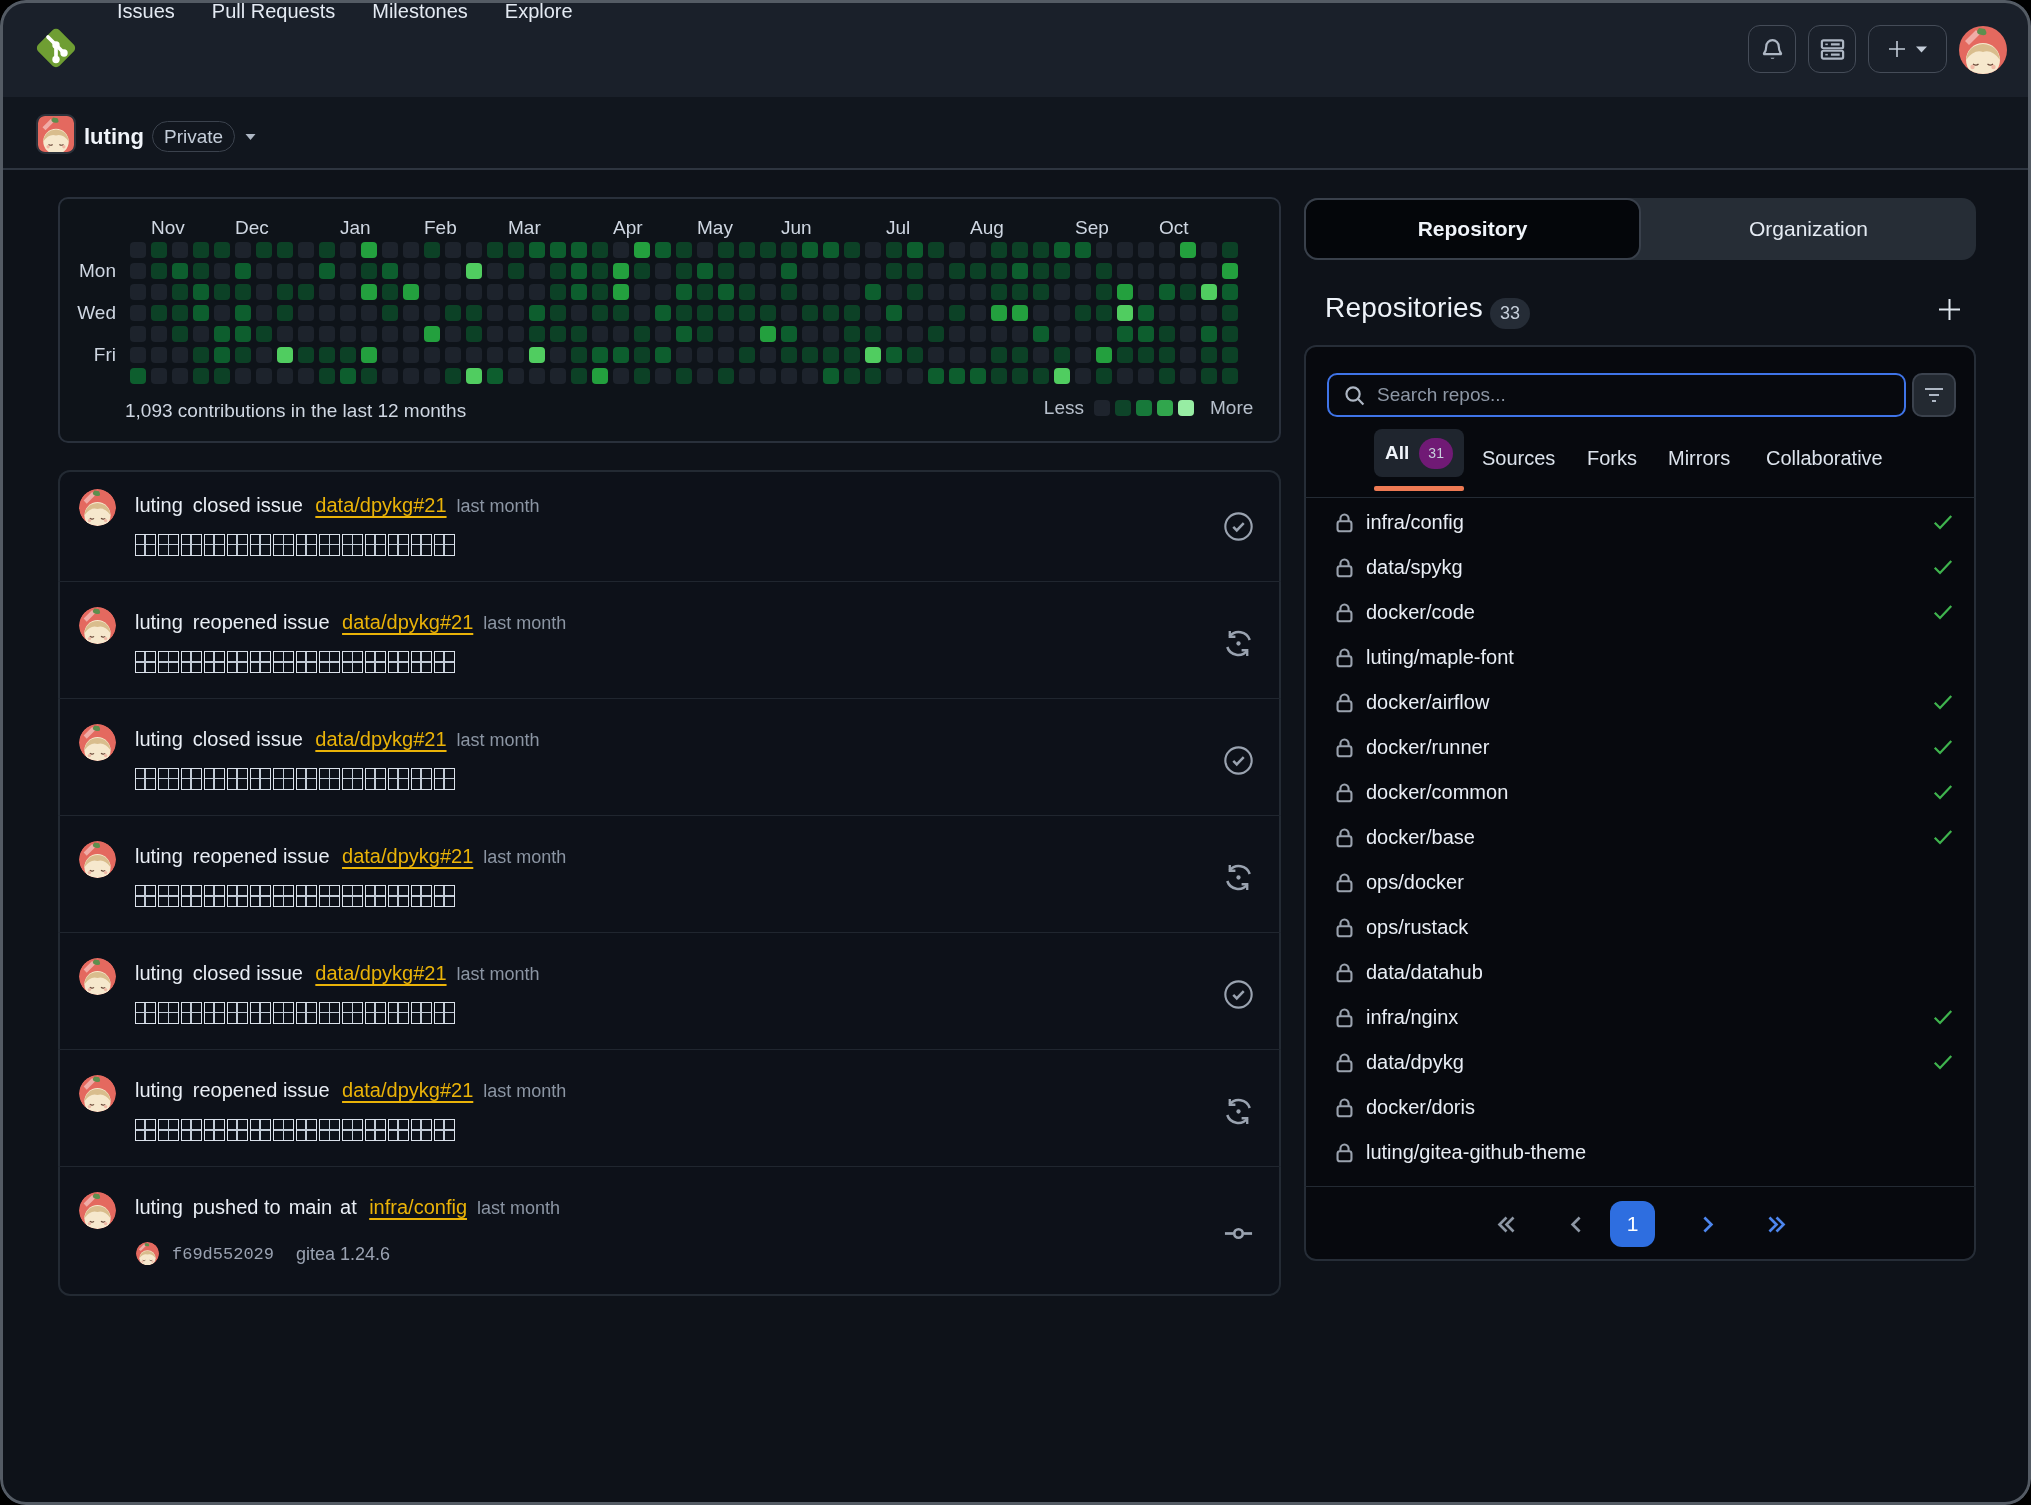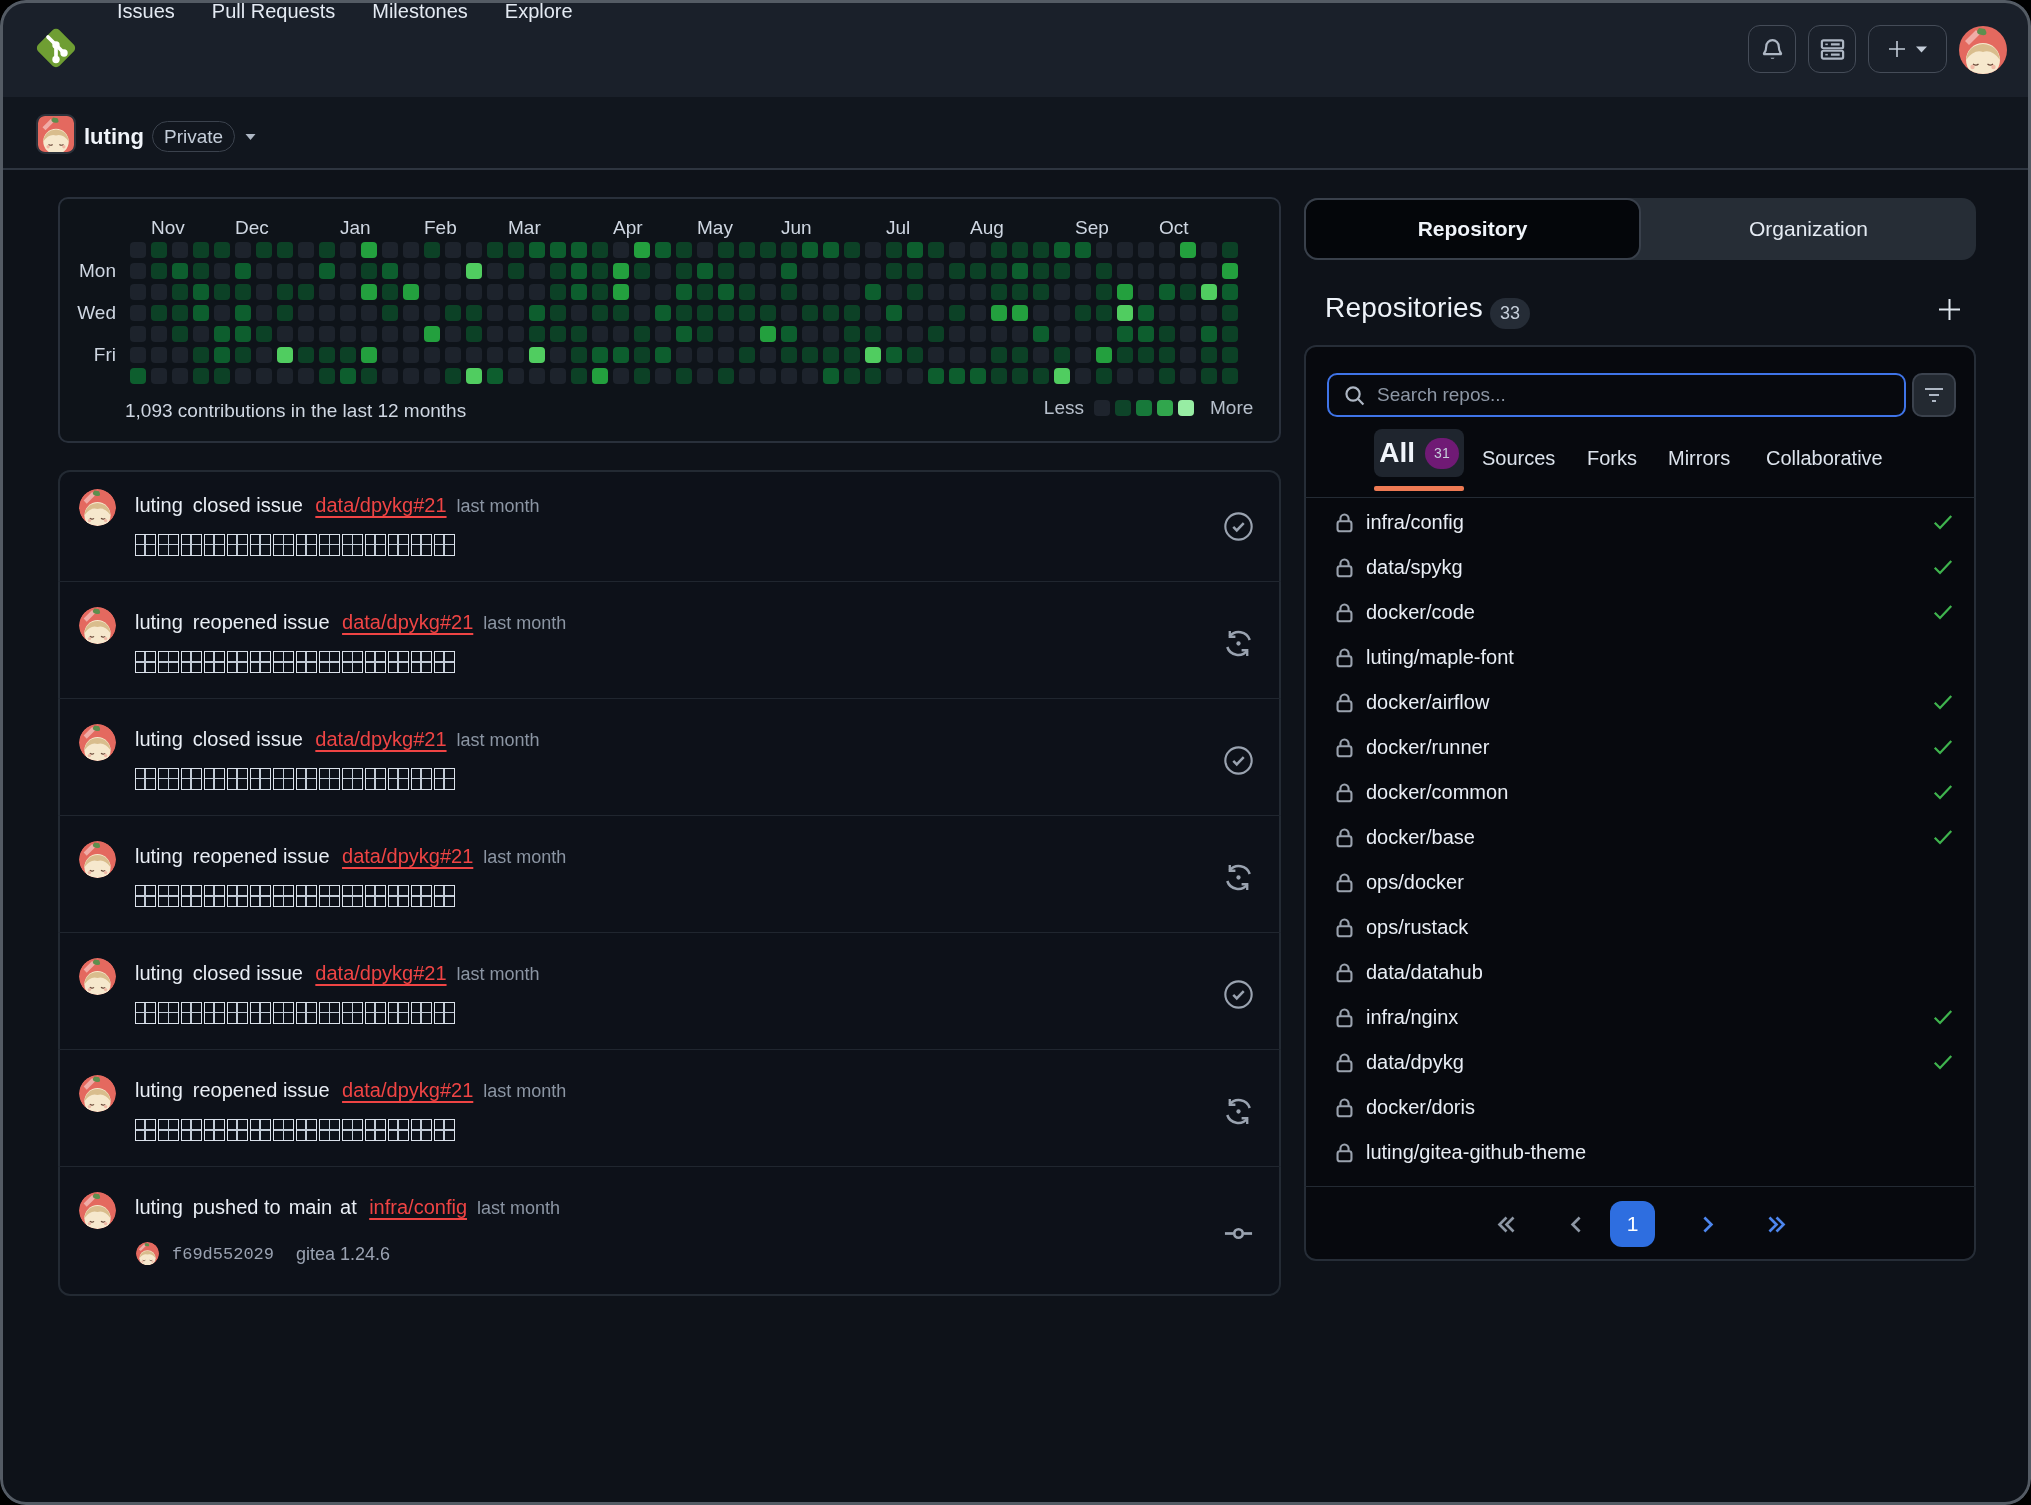--- a/index.html
+++ b/index.html
@@ -8,21 +8,21 @@
 #nav{position:absolute;left:0;top:0;width:100%;height:97px;background:#1a202a}
 #phead{position:absolute;left:0;top:97px;width:100%;height:73px;background:#11161e;border-bottom:2px solid #2e3540}
 .navlink{color:#e4eaf3;font-size:20px}
 .navbtn{position:absolute;top:25px;width:48px;height:48px;border:1.5px solid #454c58;border-radius:12px;display:flex;align-items:center;justify-content:center}
 .pill{display:inline-flex;align-items:center;border:1.5px solid #3b424d;border-radius:16px;height:31px;padding:0 11px;color:#c4cdd9;font-size:19px}
 .cjk{display:inline-block;width:21px;height:22px;margin-right:2px;border:1.5px solid #dbe2eb;vertical-align:middle;
 background:linear-gradient(to bottom,transparent 9px,#c3ccd7 9px,#c3ccd7 10.5px,transparent 10.5px),linear-gradient(to right,transparent 8.5px,#c3ccd7 8.5px,#c3ccd7 10px,transparent 10px)}
 .card{position:absolute;background:#0d1119;box-shadow:inset 0 0 0 2px #29303b}
 .item{position:absolute;left:0;width:100%;height:117px;border-bottom:1px solid #20262f}
 .t{font-size:20px;color:#e9eef5}
-.lnk{color:#ef4444;text-decoration:underline;text-underline-offset:4px}
+.lnk{color:#eab308;text-decoration:underline;text-underline-offset:4px}
 .time{font-size:18px;color:#8b95a3;margin-left:6px}
 .avatar35{position:absolute;left:21px;width:37px;height:37px;border-radius:50%;overflow:hidden}
 .rowname{font-size:20px;color:#e9eef5}
 </style></head><body>
 <div id="win">
 <div id="nav"></div>
     <div id="phead"></div>
     <div id="winb"></div>
 
 <svg class="abs" style="left:33px;top:25px" width="46" height="46" viewBox="0 0 46 46">
@@ -690,21 +690,21 @@
         <span style="margin-left:11px;font-size:19px;color:#8d97a5">Search repos...</span>
       </div>
 <div class="abs" style="left:608px;top:28px;width:44px;height:44px;background:#232931;border:2px solid #3b424d;border-radius:10px;display:flex;align-items:center;justify-content:center">
         <svg width="22" height="18" viewBox="0 0 22 18" stroke="#aeb7c4" stroke-width="2" fill="none">
           <line x1="2" y1="3" x2="20" y2="3"></line>
           <line x1="6" y1="9" x2="16" y2="9"></line>
           <line x1="9" y1="15" x2="13" y2="15"></line>
         </svg>
       </div>
 <div class="abs" style="left:70px;top:84px;width:90px;height:48px;background:#1f252e;border-radius:8px;display:flex;align-items:center;justify-content:center;gap:10px">
-        <span style="font-size:28px;font-weight:bold;color:#f0f4fa">All</span>
+        <span style="font-size:19px;font-weight:bold;color:#f0f4fa">All</span>
         <span style="background:#701a75;border-radius:16px;height:31px;display:inline-flex;align-items:center;padding:0 9px;font-size:14px;color:#c6cfdb">31</span>
       </div>
 <div class="abs" style="left:70px;top:141px;width:90px;height:4.5px;background:#ee7a53;border-radius:2px"></div>
 <div class="abs" style="left:178px;top:102px;font-size:20px;color:#dce3ec">Sources</div>
 <div class="abs" style="left:283px;top:102px;font-size:20px;color:#dce3ec">Forks</div>
 <div class="abs" style="left:364px;top:102px;font-size:20px;color:#dce3ec">Mirrors</div>
 <div class="abs" style="left:462px;top:102px;font-size:20px;color:#dce3ec">Collaborative</div>
 <div class="abs" style="left:0;top:152px;width:100%;height:1px;background:#242b34"></div>
 <div class="abs" style="left:30px;top:166px"><svg width="21" height="24" viewBox="0 0 16 17" fill="none" stroke="#9aa2ae" stroke-width="1.6">
           <rect x="2.7" y="7.2" width="10.6" height="7.6" rx="1.8"></rect>

